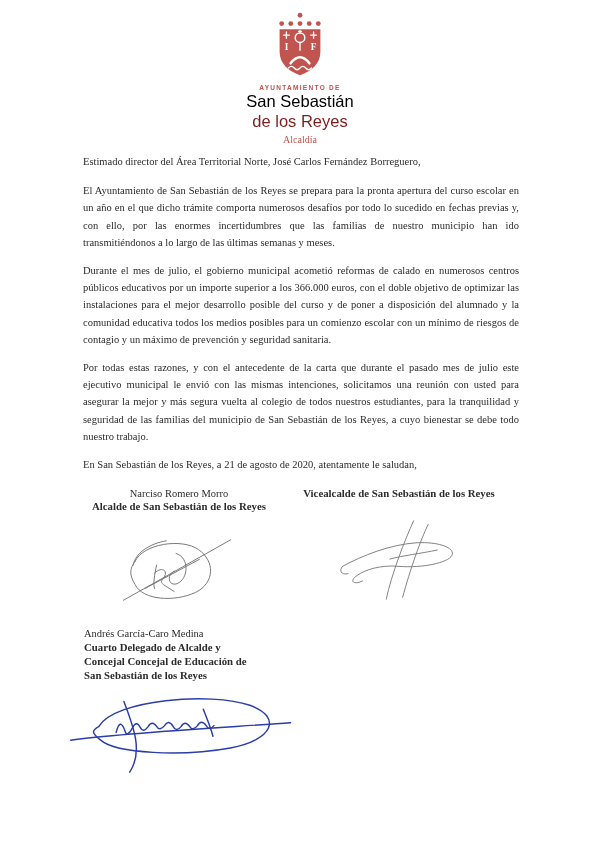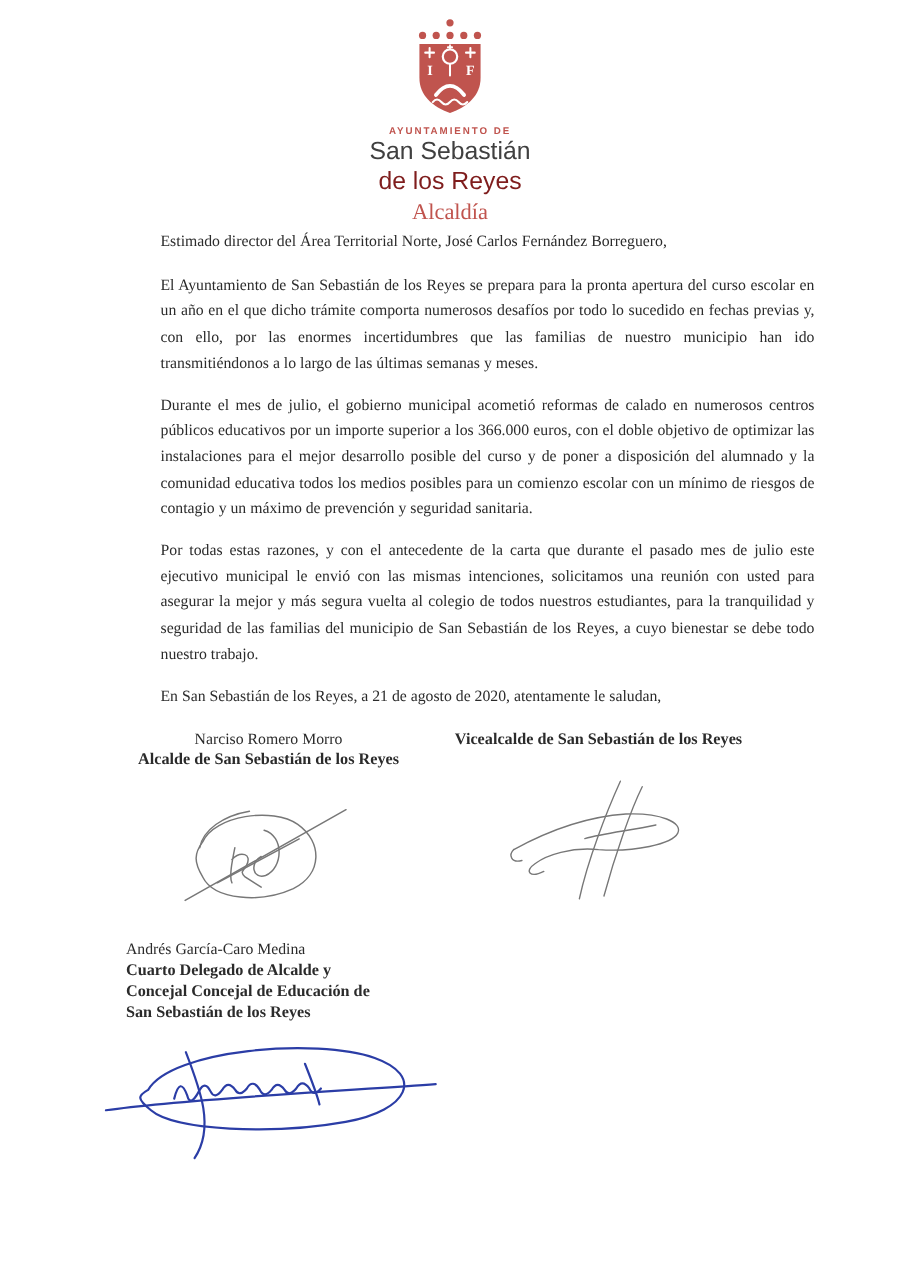--- a/index.html
+++ b/index.html
@@ -20,27 +20,27 @@
     font-family:"Liberation Sans", sans-serif;
     font-size:6.5px;font-weight:bold;letter-spacing:1.3px;
   }
   .org-name{
     font-family:"Liberation Sans", sans-serif;
     font-size:16.5px;line-height:1.08;font-weight:500;
     margin-top:2px;
   }
   .department{
     font-family:"Liberation Serif", serif;
-    font-size:15px;margin-top:3px;
+    font-size:10px;margin-top:3px;
   }
 
   
   .letter-body{
     position:absolute;top:153px;left:83px;width:436px;
-    font-size:10.5px;line-height:17.2px;margin-left:24px;
+    font-size:10.5px;line-height:17.2px;
   }
   .letter-body p{margin:0 0 11px 0;text-align:justify;}
   .letter-body p.salutation{text-align:left;margin-bottom:12px;}
   .letter-body p.closing{text-align:left;margin-bottom:0;}
 
   
   .sig-row{
     position:absolute;top:487px;left:74px;width:440px;
     display:flex;justify-content:space-between;
   }
@@ -84,21 +84,21 @@
         <path d="M22,29.5 V36.5" stroke-width="1.3"></path>
         <path d="M13,49 Q22,37.5 31,49" stroke-width="2.4"></path>
         <path d="M11,53.5 q2.7,-3.2 5.5,0 q2.7,3.2 5.5,0 q2.7,-3.2 5.5,0 q2.7,3.2 5.5,0" stroke-width="1.3"></path>
       </g>
       <g fill="#ffffff" font-family="Liberation Serif, serif" font-size="9" font-weight="bold" text-anchor="middle">
         <text x="9.2" y="36.5">I</text>
         <text x="35" y="36.5">F</text>
       </g>
     </svg>
     <div class="org-label" style="color:#c0544e">AYUNTAMIENTO DE</div>
-    <div class="org-name" style="color:#404040">San Sebastián</div>
+    <div class="org-name" style="color:#000000">San Sebastián</div>
     <div class="org-name" style="color:#7f1d1d">de los Reyes</div>
     <div class="department" style="color:#c0544e">Alcaldía</div>
   </div>
 
   <div class="letter-body">
     <p class="salutation">Estimado director del Área Territorial Norte, José Carlos Fernández Borreguero,</p>
     <p>El Ayuntamiento de San Sebastián de los Reyes se prepara para la pronta apertura del curso escolar en un año en el que dicho trámite comporta numerosos desafíos por todo lo sucedido en fechas previas y, con ello, por las enormes incertidumbres que las familias de nuestro municipio han ido transmitiéndonos a lo largo de las últimas semanas y meses.</p>
     <p>Durante el mes de julio, el gobierno municipal acometió reformas de calado en numerosos centros públicos educativos por un importe superior a los 366.000 euros, con el doble objetivo de optimizar las instalaciones para el mejor desarrollo posible del curso y de poner a disposición del alumnado y la comunidad educativa todos los medios posibles para un comienzo escolar con un mínimo de riesgos de contagio y un máximo de prevención y seguridad sanitaria.</p>
     <p>Por todas estas razones, y con el antecedente de la carta que durante el pasado mes de julio este ejecutivo municipal le envió con las mismas intenciones, solicitamos una reunión con usted para asegurar la mejor y más segura vuelta al colegio de todos nuestros estudiantes, para la tranquilidad y seguridad de las familias del municipio de San Sebastián de los Reyes, a cuyo bienestar se debe todo nuestro trabajo.</p>
     <p class="closing">En San Sebastián de los Reyes, a 21 de agosto de 2020, atentamente le saludan,</p>

